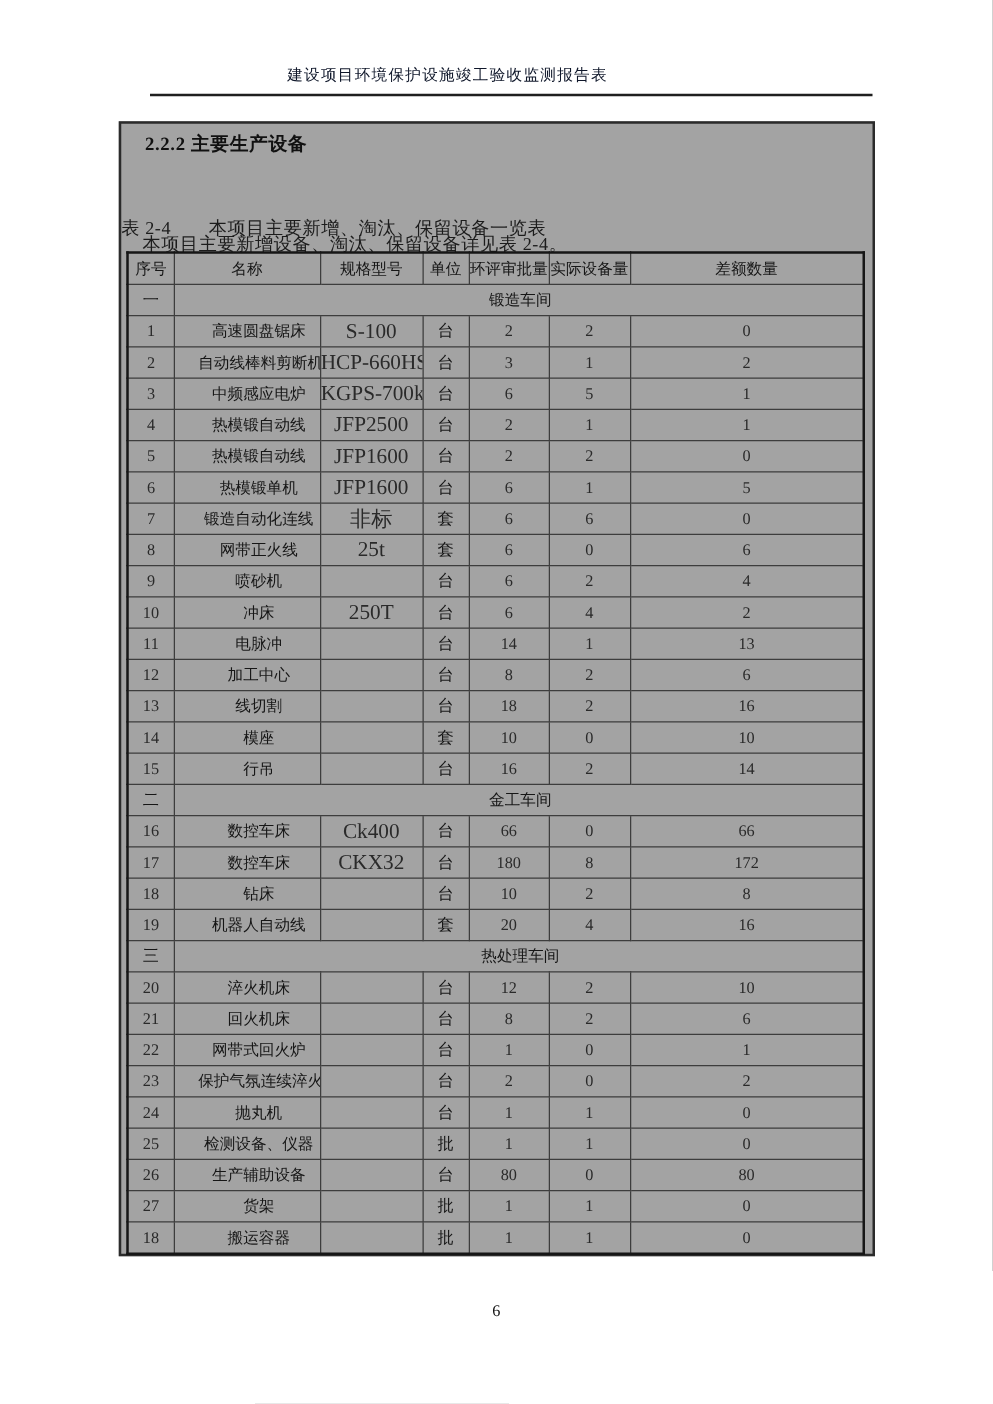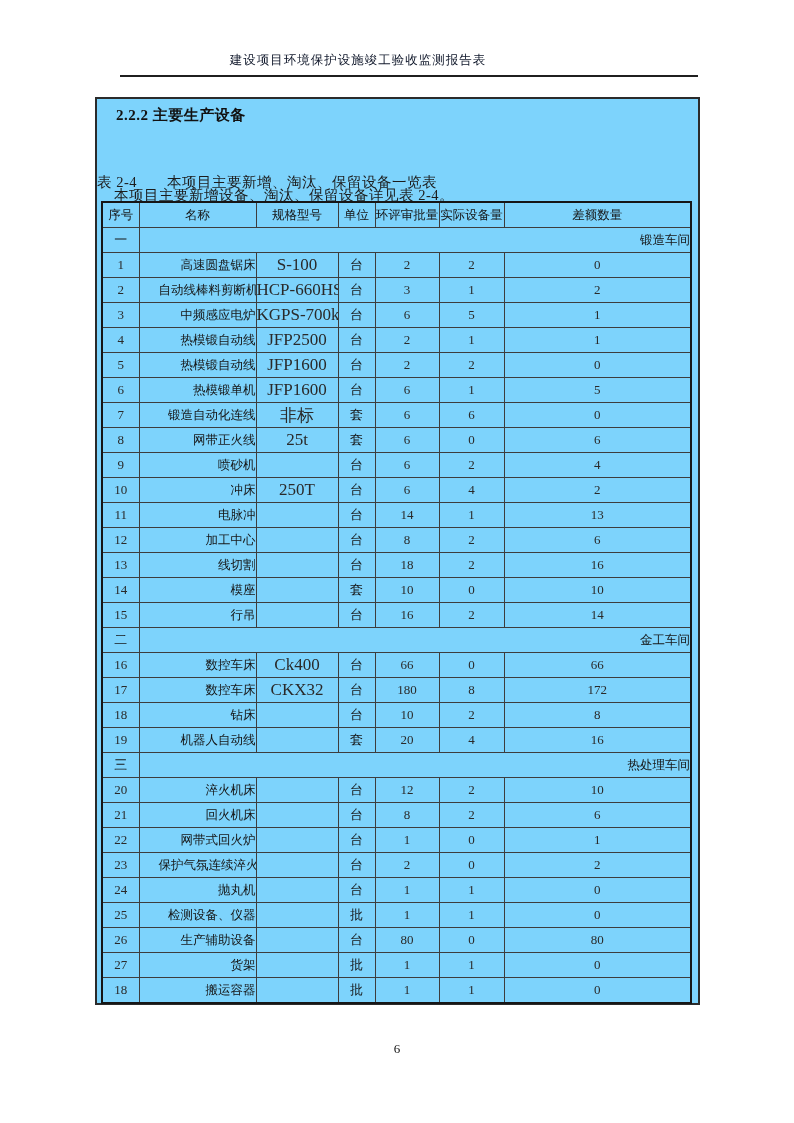--- a/index.html
+++ b/index.html
@@ -18,21 +18,21 @@
     color:#0f172a;
   }
   .header-rule {
     position:absolute; top:75px; left:120px; width:578px; height:2px;
     background:#1f1f1f;
   }
   .content-box {
     position:absolute; left:95px; top:97px;
     width:601px; height:904px;
     border:2px solid #2b2b2b;
-    background:#7dd3fc;
+    background:#a3a3a3;
   }
   .section-heading {
     position:absolute; left:19px; top:7px;
     font-size:15px; font-weight:bold; color:#111;
     letter-spacing:0.5px;
   }
   .intro-text {
     position:absolute; left:17px; top:42px;
     font-size:14.5px; letter-spacing:0.5px;margin-top:45px;
   }
@@ -52,28 +52,28 @@
     padding:0;
     overflow:hidden; white-space:nowrap;
     text-align:center; vertical-align:middle;
   }
   .equip-table th {
     font-family:"Liberation Sans","DejaVu Sans",sans-serif;
     font-weight:normal; font-size:12.5px; color:#161616;
   }
   td.cell-no   { font-family:"Liberation Serif","DejaVu Serif",serif; font-size:13px; color:#2a2a2a; }
   td.cell-name { font-family:Liberation Serif, serif; font-size:12.5px;
-                 text-align:right; padding-left:19px; color:#161616; }
+                 text-align:center; padding-left:19px; color:#161616; }
   td.cell-spec { font-family:"Liberation Serif","DejaVu Serif",serif; font-size:17px; color:#2a2a2a; }
   td.cell-unit { font-family:"Liberation Sans","DejaVu Sans",sans-serif; font-size:13px; color:#161616; }
   td.cell-num  { font-family:"Liberation Serif","DejaVu Serif",serif; font-size:13px; color:#2a2a2a; }
   tr.section-row td.cell-no { font-family:"Liberation Sans","DejaVu Sans",sans-serif; font-size:13px; color:#161616; }
   td.cell-section-name {
     font-family:"Liberation Sans","DejaVu Sans",sans-serif; font-size:12.5px;
-    text-align:right; padding-left:3px; color:#161616;
+    text-align:center; padding-left:3px; color:#161616;
   }
   col.c0 { width:37px; }
   col.c1 { width:117px; }
   col.c2 { width:82px; }
   col.c3 { width:37px; }
   col.c4 { width:64px; }
   col.c5 { width:65px; }
   col.c6 { width:187px; }
   .page-number {
     position:absolute; top:1041px; left:0; width:794px;

